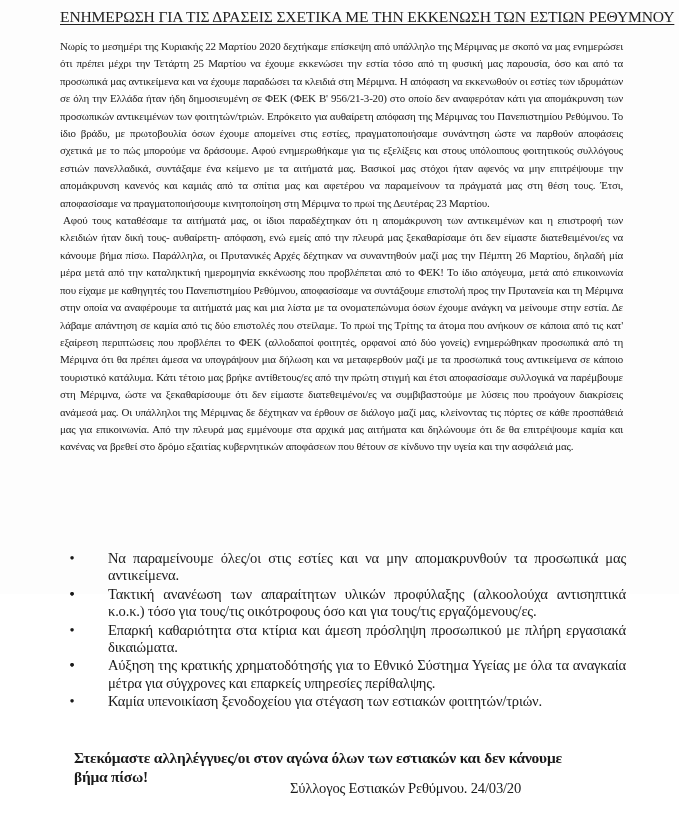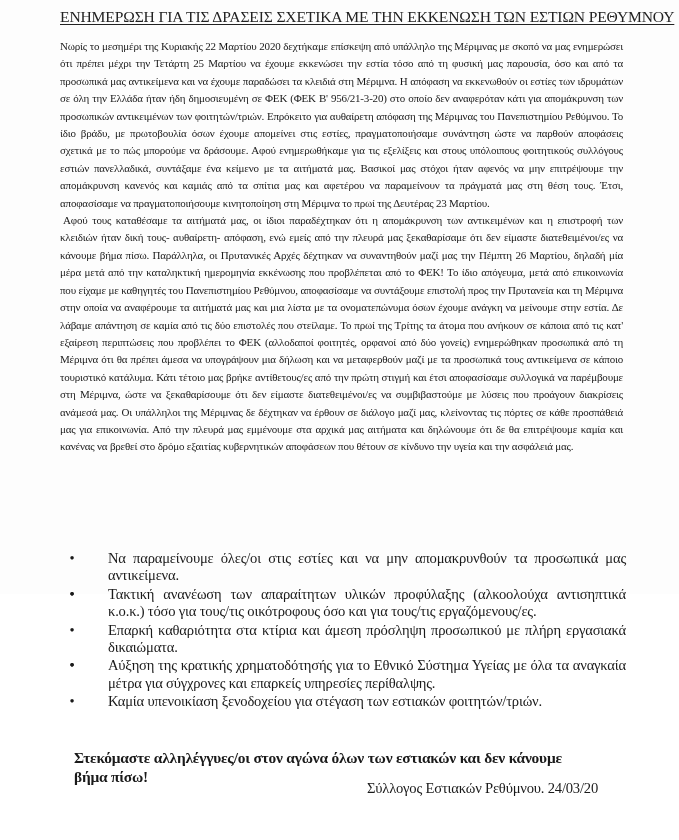--- a/index.html
+++ b/index.html
@@ -26,21 +26,21 @@
     margin: 0; padding: 0; list-style: none;
     font-size: 14.6px; line-height: 17.4px; letter-spacing: -0.2px;
   }
   .demands li { position: relative; padding-left: 42px; text-align: justify; margin-bottom: 1px; }
   .demands li .bullet { position: absolute; left: 0; top: 0; width: 12px; text-align: center; }
   .closing {
     position: absolute; left: 63px; top: 748px; width: 520px;
     font-size: 15.4px; line-height: 19px; font-weight: bold; letter-spacing: -0.2px; margin-left: 11px;
   }
   .signature {
-    position: absolute; left: 290px; top: 780px; width: 308px; text-align: right;
+    position: absolute; left: 290px; top: 780px; width: 308px; 
     font-size: 14.6px; letter-spacing: -0.2px;
   }
 </style>
 </head>
 <body>
 
 <div class="page">
   <div class="title">ΕΝΗΜΕΡΩΣΗ ΓΙΑ ΤΙΣ ΔΡΑΣΕΙΣ ΣΧΕΤΙΚΑ ΜΕ ΤΗΝ ΕΚΚΕΝΩΣΗ ΤΩΝ ΕΣΤΙΩΝ ΡΕΘΥΜΝΟΥ</div>
 
   <div class="body-text">

